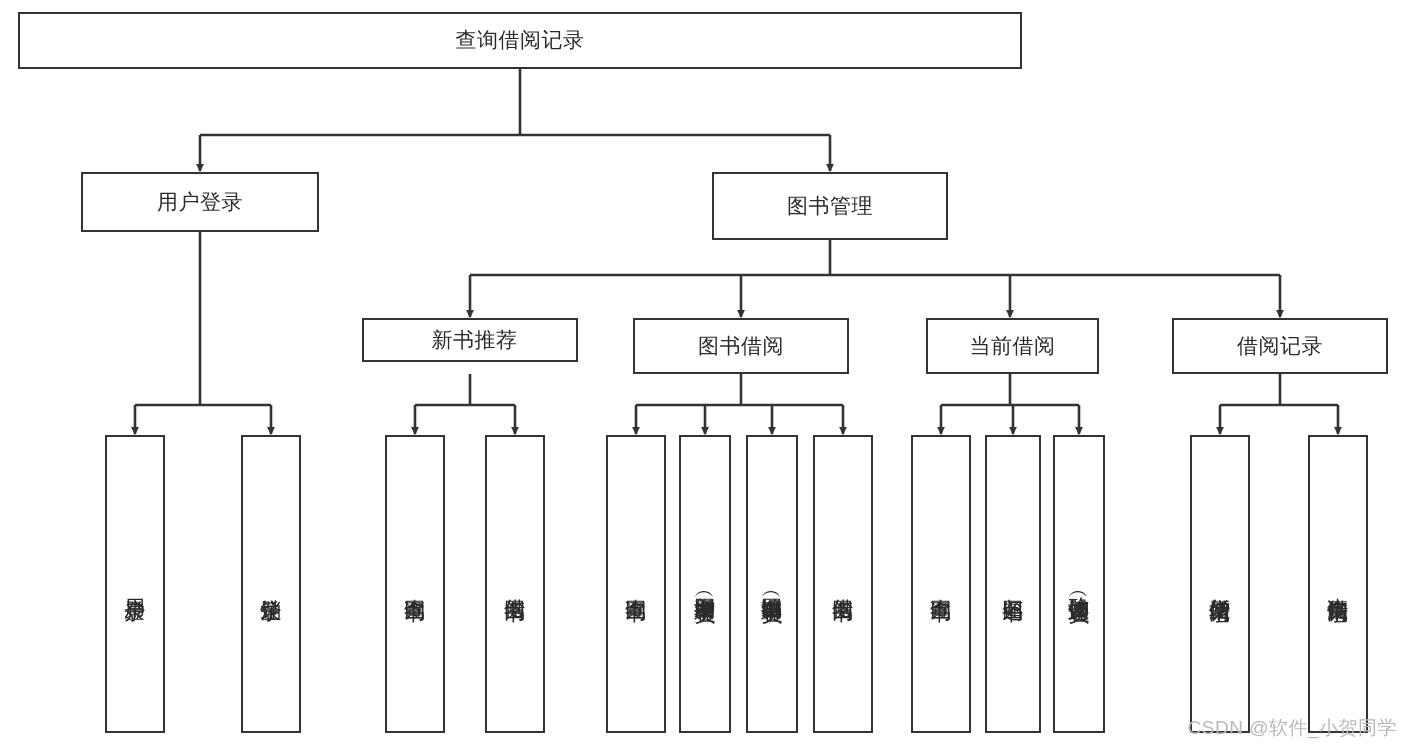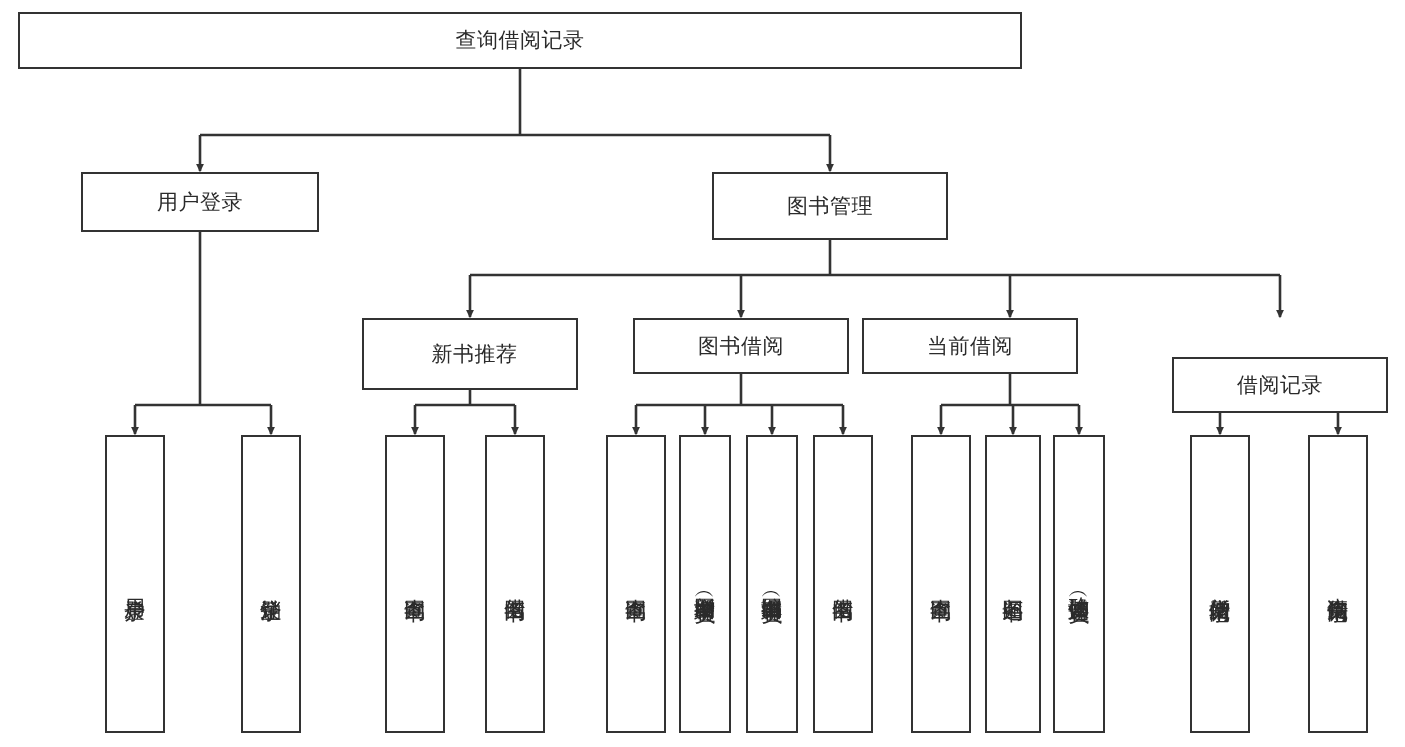--- a/index.html
+++ b/index.html
@@ -118,30 +118,30 @@
   <div id="nodes-layer">
       <div class="node horiz" style="left: 18px; top: 12px; width: 1004px; height: 57px;">
         <span class="htext">查询借阅记录</span>
       </div>
       <div class="node horiz" style="left: 81px; top: 172px; width: 238px; height: 60px;">
         <span class="htext">用户登录</span>
       </div>
       <div class="node horiz" style="left: 712px; top: 172px; width: 236px; height: 68px;">
         <span class="htext">图书管理</span>
       </div>
-      <div class="node horiz" style="left: 362px; top: 318px; width: 216px; height: 72px; padding-left: 9px;">
+      <div class="node horiz" style="left: 362px; top: 318px; width: 216px; height: 44px; padding-left: 9px;">
         <span class="htext">新书推荐</span>
       </div>
       <div class="node horiz" style="left: 633px; top: 318px; width: 216px; height: 56px; text-align: center;">
         <span class="htext">图书借阅</span>
       </div>
-      <div class="node horiz" style="left: 862px; top: 318px; width: 216px; height: 56px;">
+      <div class="node horiz" style="left: 926px; top: 318px; width: 173px; height: 56px;">
         <span class="htext">当前借阅</span>
       </div>
-      <div class="node horiz" style="left: 1172px; top: 318px; width: 216px; height: 56px; margin-top: 39px;">
+      <div class="node horiz" style="left: 1172px; top: 318px; width: 216px; height: 56px;">
         <span class="htext">借阅记录</span>
       </div>
       <div class="node vert" style="left: 105px; top: 435px; width: 60px; height: 298px;">
         <span class="vtext">用户登录</span>
       </div>
       <div class="node vert" style="left: 241px; top: 435px; width: 60px; height: 298px;">
         <span class="vtext">注销登录</span>
       </div>
       <div class="node vert" style="left: 385px; top: 435px; width: 60px; height: 298px;">
         <span class="vtext">查询图书</span>
@@ -171,13 +171,14 @@
         <span class="vtext">确认归还（管理员）</span>
       </div>
       <div class="node vert" style="left: 1190px; top: 435px; width: 60px; height: 298px;">
         <span class="vtext">新增借阅记录</span>
       </div>
       <div class="node vert" style="left: 1308px; top: 435px; width: 60px; height: 298px;">
         <span class="vtext">查询借阅记录</span>
       </div>
     </div>
 
+  <div id="watermark">CSDN @软件_小贺同学</div>
 </div>
 
 </body></html>

